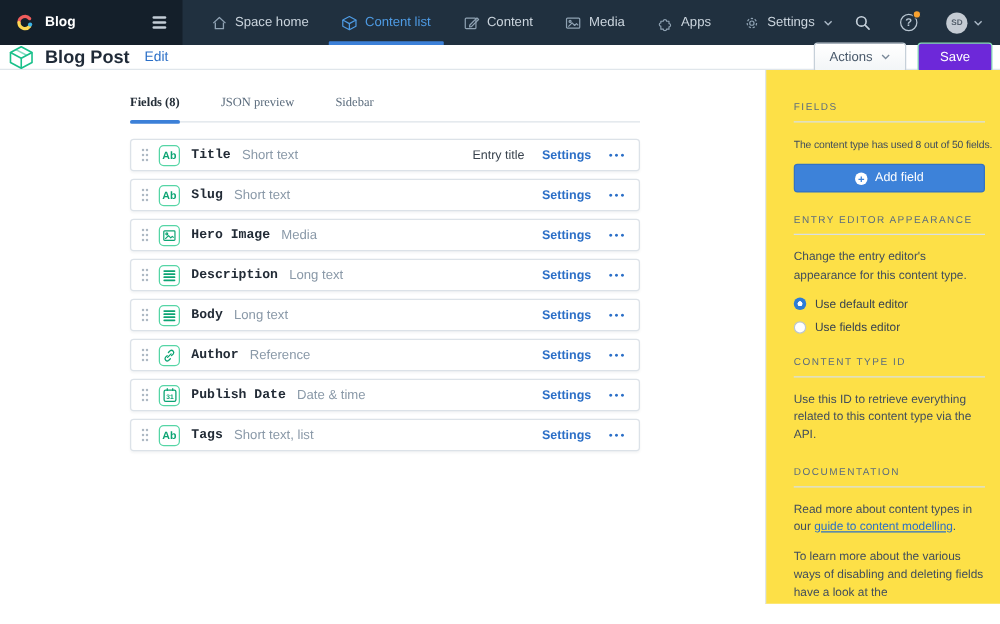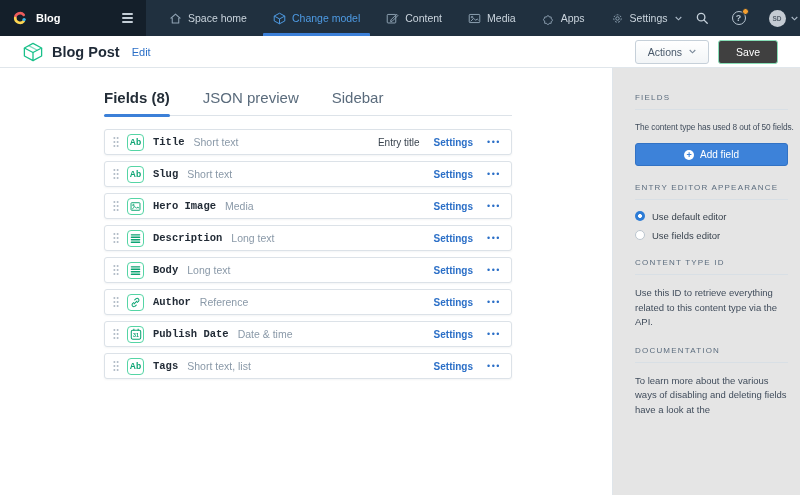--- a/index.html
+++ b/index.html
@@ -30,58 +30,58 @@
   .help-circ { width:14px; height:14px; border:1.3px solid #B9C6D2; color:#B9C6D2;
                border-radius:50%; font-size:9px; font-weight:bold; display:flex;
                align-items:center; justify-content:center; }
   .help-dot { position:absolute; top:-3px; right:-3px; width:7px; height:7px;
               background:#F8A12F; border-radius:50%; border:1.5px solid #20303F; }
   .avatar-wrap { display:flex; align-items:center; gap:5px; cursor:pointer; }
   .avatar { width:17px; height:17px; border-radius:50%; background:#C4CBD3; color:#55606C;
             font-size:6.5px; font-weight:bold; display:flex; align-items:center; justify-content:center; }
   .avatar-wrap .caret { display:flex; color:#AAB8C6; }
   
-  .header { height:32px; background:#fff; border-bottom:1px solid #E0E6EB;
-            display:flex; align-items:center; padding:0 22px; }
+  .header { height:20px; background:#fff; border-bottom:1px solid #E0E6EB;
+            display:flex; align-items:center; padding:0 6px; }
   .ct-icon { display:flex; color:#19C08A; margin-right:8px; }
   .page-title { font-size:14.5px; font-weight:bold; color:#1F2A37; }
   .edit-link { margin-left:12px; color:#2B6FC7; font-size:11px; cursor:pointer; text-decoration:none; }
   .header-actions { margin-left:auto; display:flex; gap:9px; align-items:center; }
   .btn { font-size:10.5px; border-radius:3px; padding:5px 12px; border:1px solid transparent;
          font-family:inherit; cursor:pointer; }
   .btn-actions { background:linear-gradient(#FFFFFF,#F2F5F7); border-color:#C6D0D9; color:#49596B;
                  display:flex; align-items:center; gap:7px; }
   .btn-actions .caret { display:flex; color:#7B8violet9AA; color:#7B8A9A; }
-  .btn-save { background:#404040; border-color:#87DEB6; color:#FFFFFF; padding:5px 17px; }
+  .btn-save { background:#6d28d9; border-color:#87DEB6; color:#FFFFFF; padding:5px 17px; }
   
   .content { display:flex; height:427px; }
   .main { flex:1; padding:21px 0 0 104px; }
   .tabs { display:flex; width:408px; border-bottom:1px solid #DDE3E9; }
-  .tab { margin-right:33px; padding-bottom:9px; font-size:15px; color:#5A6B7C;
-         position:relative; cursor:pointer; }
+  .tab { margin-right:33px; padding-bottom:9px; font-size:10px; color:#5A6B7C;
+         position:relative; cursor:pointer;font-family:Liberation Serif, serif; }
   .tab.active { color:#242E38; font-weight:bold; }
   .tab.active::after { content:''; position:absolute; left:0; right:0; bottom:-1.5px;
          height:2.5px; background:#3C80D8; border-radius:2px; }
   .field-list { margin-top:13px; width:408px; }
   .frow { display:flex; align-items:center; height:26px; border:1px solid #DCE2E8;
           border-radius:3px; background:#fff; margin-bottom:6px; padding:0 10px 0 8px;
           box-shadow:0 1px 2px rgba(25,37,50,.05); }
   .drag { display:flex; color:#AEB9C4; margin-right:8px; cursor:grab; }
   .badge { width:17px; height:17px; border:1px solid #55D5A5; border-radius:4px; color:#0CA473;
            display:flex; align-items:center; justify-content:center; font-weight:bold;
            font-size:8.5px; margin-right:9px; flex-shrink:0; }
   .fname { font-size:10.5px; font-weight:bold; color:#222B36; margin-right:9px; white-space:nowrap;font-family:Liberation Mono, monospace; }
   .ftype { font-size:10.5px; color:#8A99A8; white-space:nowrap; }
   .fspace { flex:1; }
   .entry-badge { font-size:10px; color:#39434E; margin-right:14px; }
   .settings-link { font-size:10px; font-weight:bold; color:#2B6FC7; margin-right:14px;
                    cursor:pointer; text-decoration:none; }
   .more-btn { font-size:9px; color:#2B6FC7; letter-spacing:1.5px; cursor:pointer; }
   
-  .sidebar { width:188px; flex-shrink:0; border-left:1px solid #DFE5EA; background:#e5e5e5;
+  .sidebar { width:188px; flex-shrink:0; border-left:1px solid #DFE5EA; background:#fde047;
              padding:25px 12px 0 22px; }
   .sec { margin-bottom:17px; }
   .sec-head { font-size:8px; letter-spacing:1.2px; color:#5B6C7E;
               border-bottom:1px solid #D8DFE5; padding-bottom:7px; margin-bottom:11px; }
   .sec-text { font-size:9.5px; color:#414D5C; line-height:1.5; margin:0 0 10px; }
   .one-line { white-space:nowrap; font-size:8.3px; letter-spacing:-0.1px; }
   .add-btn { width:100%; background:#3D82D9; border:1px solid #3272C4; color:#fff;
              border-radius:3px; font-size:10px; padding:5px 0; display:flex; align-items:center;
              justify-content:center; gap:6px; cursor:pointer; font-family:inherit; }
   .add-ic { width:10px; height:10px; background:#fff; color:#3D82D9; border-radius:50%;
@@ -131,21 +131,21 @@
         <span class="nav-label">Space home</span>
       </div>
       <div class="nav-item active">
         <span class="nav-ic">
           <svg width="13" height="13" viewBox="0 0 16 16" fill="none" stroke="currentColor" stroke-width="1.2" stroke-linejoin="round">
             <path d="M8 1.5 L14.5 5 L8 8.5 L1.5 5 Z"></path>
             <path d="M1.5 5 V11 L8 14.5 V8.5"></path>
             <path d="M14.5 5 V11 L8 14.5"></path>
           </svg>
         </span>
-        <span class="nav-label">Change model</span>
+        <span class="nav-label">Content list</span>
       </div>
       <div class="nav-item">
         <span class="nav-ic">
           <svg width="13" height="13" viewBox="0 0 16 16" fill="none" stroke="currentColor" stroke-width="1.2" stroke-linejoin="round">
             <rect x="1.5" y="3" width="10.5" height="10.5" rx="1"></rect>
             <path d="M6 9.8 L13 2.8 L14.6 4.4 L7.6 11.4 L5.7 11.7 Z"></path>
           </svg>
         </span>
         <span class="nav-label">Content</span>
       </div>
@@ -416,35 +416,37 @@
       <div class="sec-head">FIELDS</div>
       <p class="sec-text one-line">The content type has used 8 out of 50 fields.</p>
       <button class="add-btn">
         <span class="add-ic">+</span>
         <span>Add field</span>
       </button>
     </div>
 
     <div class="sec">
       <div class="sec-head">ENTRY EDITOR APPEARANCE</div>
+      <p class="sec-text">Change the entry editor's appearance for this content type.</p>
       <div id="editor-options">
           <label class="radio-row">
             <span class="radio sel"></span>
             <span>Use default editor</span>
           </label>
           <label class="radio-row">
             <span class="radio"></span>
             <span>Use fields editor</span>
           </label>
         </div>
     </div>
 
     <div class="sec">
       <div class="sec-head">CONTENT TYPE ID</div>
       <p class="sec-text">Use this ID to retrieve everything related to this content type via the API.</p>
     </div>
 
     <div class="sec">
       <div class="sec-head">DOCUMENTATION</div>
+      <p class="sec-text"><span>Read more about content types in our </span><a class="doc-link">guide to content modelling</a><span>.</span></p>
       <p class="sec-text"><span>To learn more about the various ways of disabling and deleting fields have a look at the </span></p>
     </div>
   </div>
 </div>
 
 </body></html>

